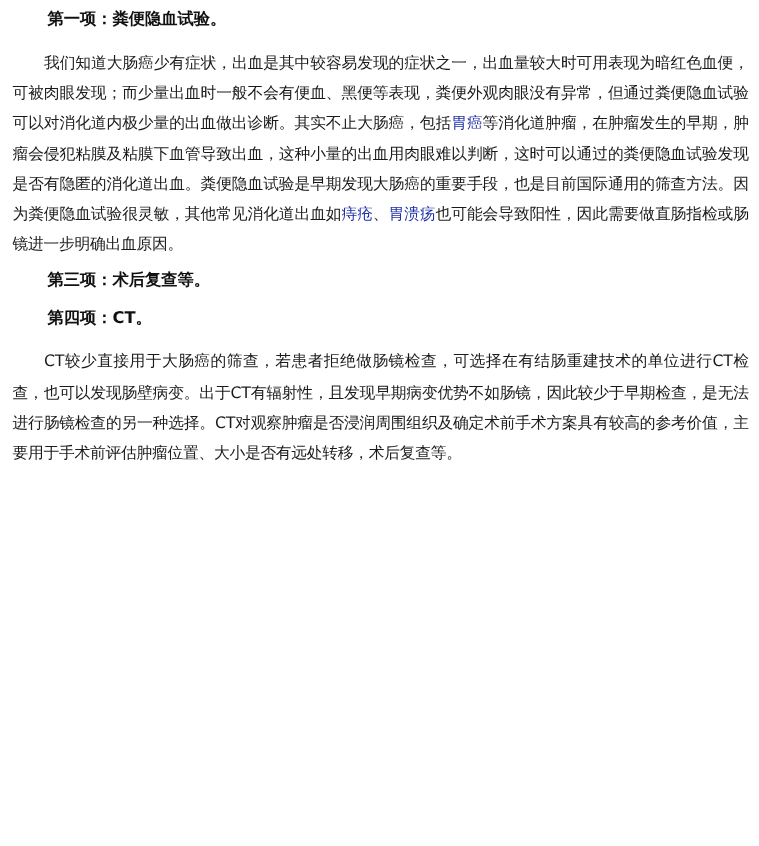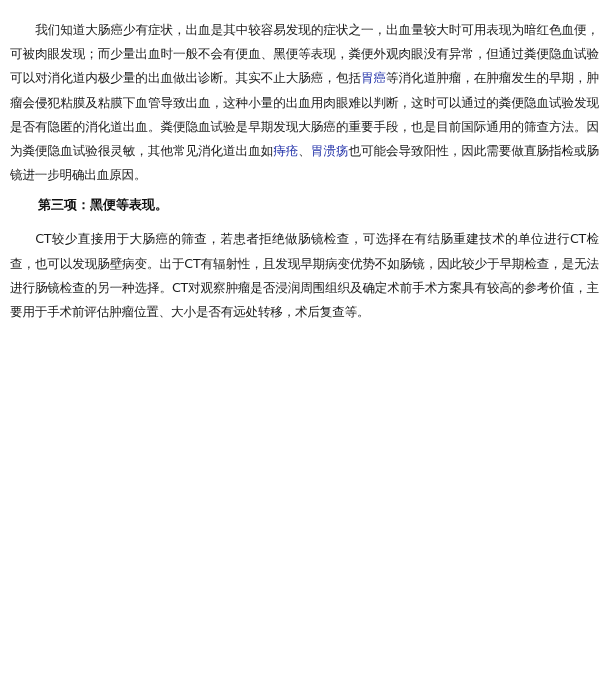--- a/index.html
+++ b/index.html
@@ -16,19 +16,21 @@
   .para {
     font-size: 12.6px; line-height: 24.2px; margin: 12px 0 8px 0;
     text-indent: 2em; text-align: justify; letter-spacing: -0.2px;
   }
   .lk { color: #1f2fa8; text-decoration: none; cursor: pointer; }
 </style>
 </head>
 <body>
 
 <div class="doc">
+  <h3 class="heading">第一项：粪便隐血试验。</h3>
   <p class="para"><span>我们知道大肠癌少有症状，出血是其中较容易发现的症状之一，出血量较大时可用表现为暗红色血便，可被肉眼发现；而少量出血时一般不会有便血、黑便等表现，粪便外观肉眼没有异常，但通过粪便隐血试验可以对消化道内极少量的出血做出诊断。其实不止大肠癌，包括</span><a class="lk">胃癌</a><span>等消化道肿瘤，在肿瘤发生的早期，肿瘤会侵犯粘膜及粘膜下血管导致出血，这种小量的出血用肉眼难以判断，这时可以通过的粪便隐血试验发现是否有隐匿的消化道出血。粪便隐血试验是早期发现大肠癌的重要手段，也是目前国际通用的筛查方法。因为粪便隐血试验很灵敏，其他常见消化道出血如</span><a class="lk">痔疮</a><span>、</span><a class="lk">胃溃疡</a><span>也可能会导致阳性，因此需要做直肠指检或肠镜进一步明确出血原因。</span></p>
 
 
-  <h3 class="heading">第三项：黑便等表现。</h3>
+  <h3 class="heading">第三项：术后复查等。</h3>
 
+  <h3 class="heading">第四项：CT。</h3>
   <p class="para"><span>CT较少直接用于大肠癌的筛查，若患者拒绝做肠镜检查，可选择在有结肠重建技术的单位进行CT检查，也可以发现肠壁病变。出于CT有辐射性，且发现早期病变优势不如肠镜，因此较少于早期检查，是无法进行肠镜检查的另一种选择。CT对观察肿瘤是否浸润周围组织及确定术前手术方案具有较高的参考价值，主要用于手术前评估肿瘤位置、大小是否有远处转移，术后复查等。</span></p>
 </div>
 
 </body></html>

